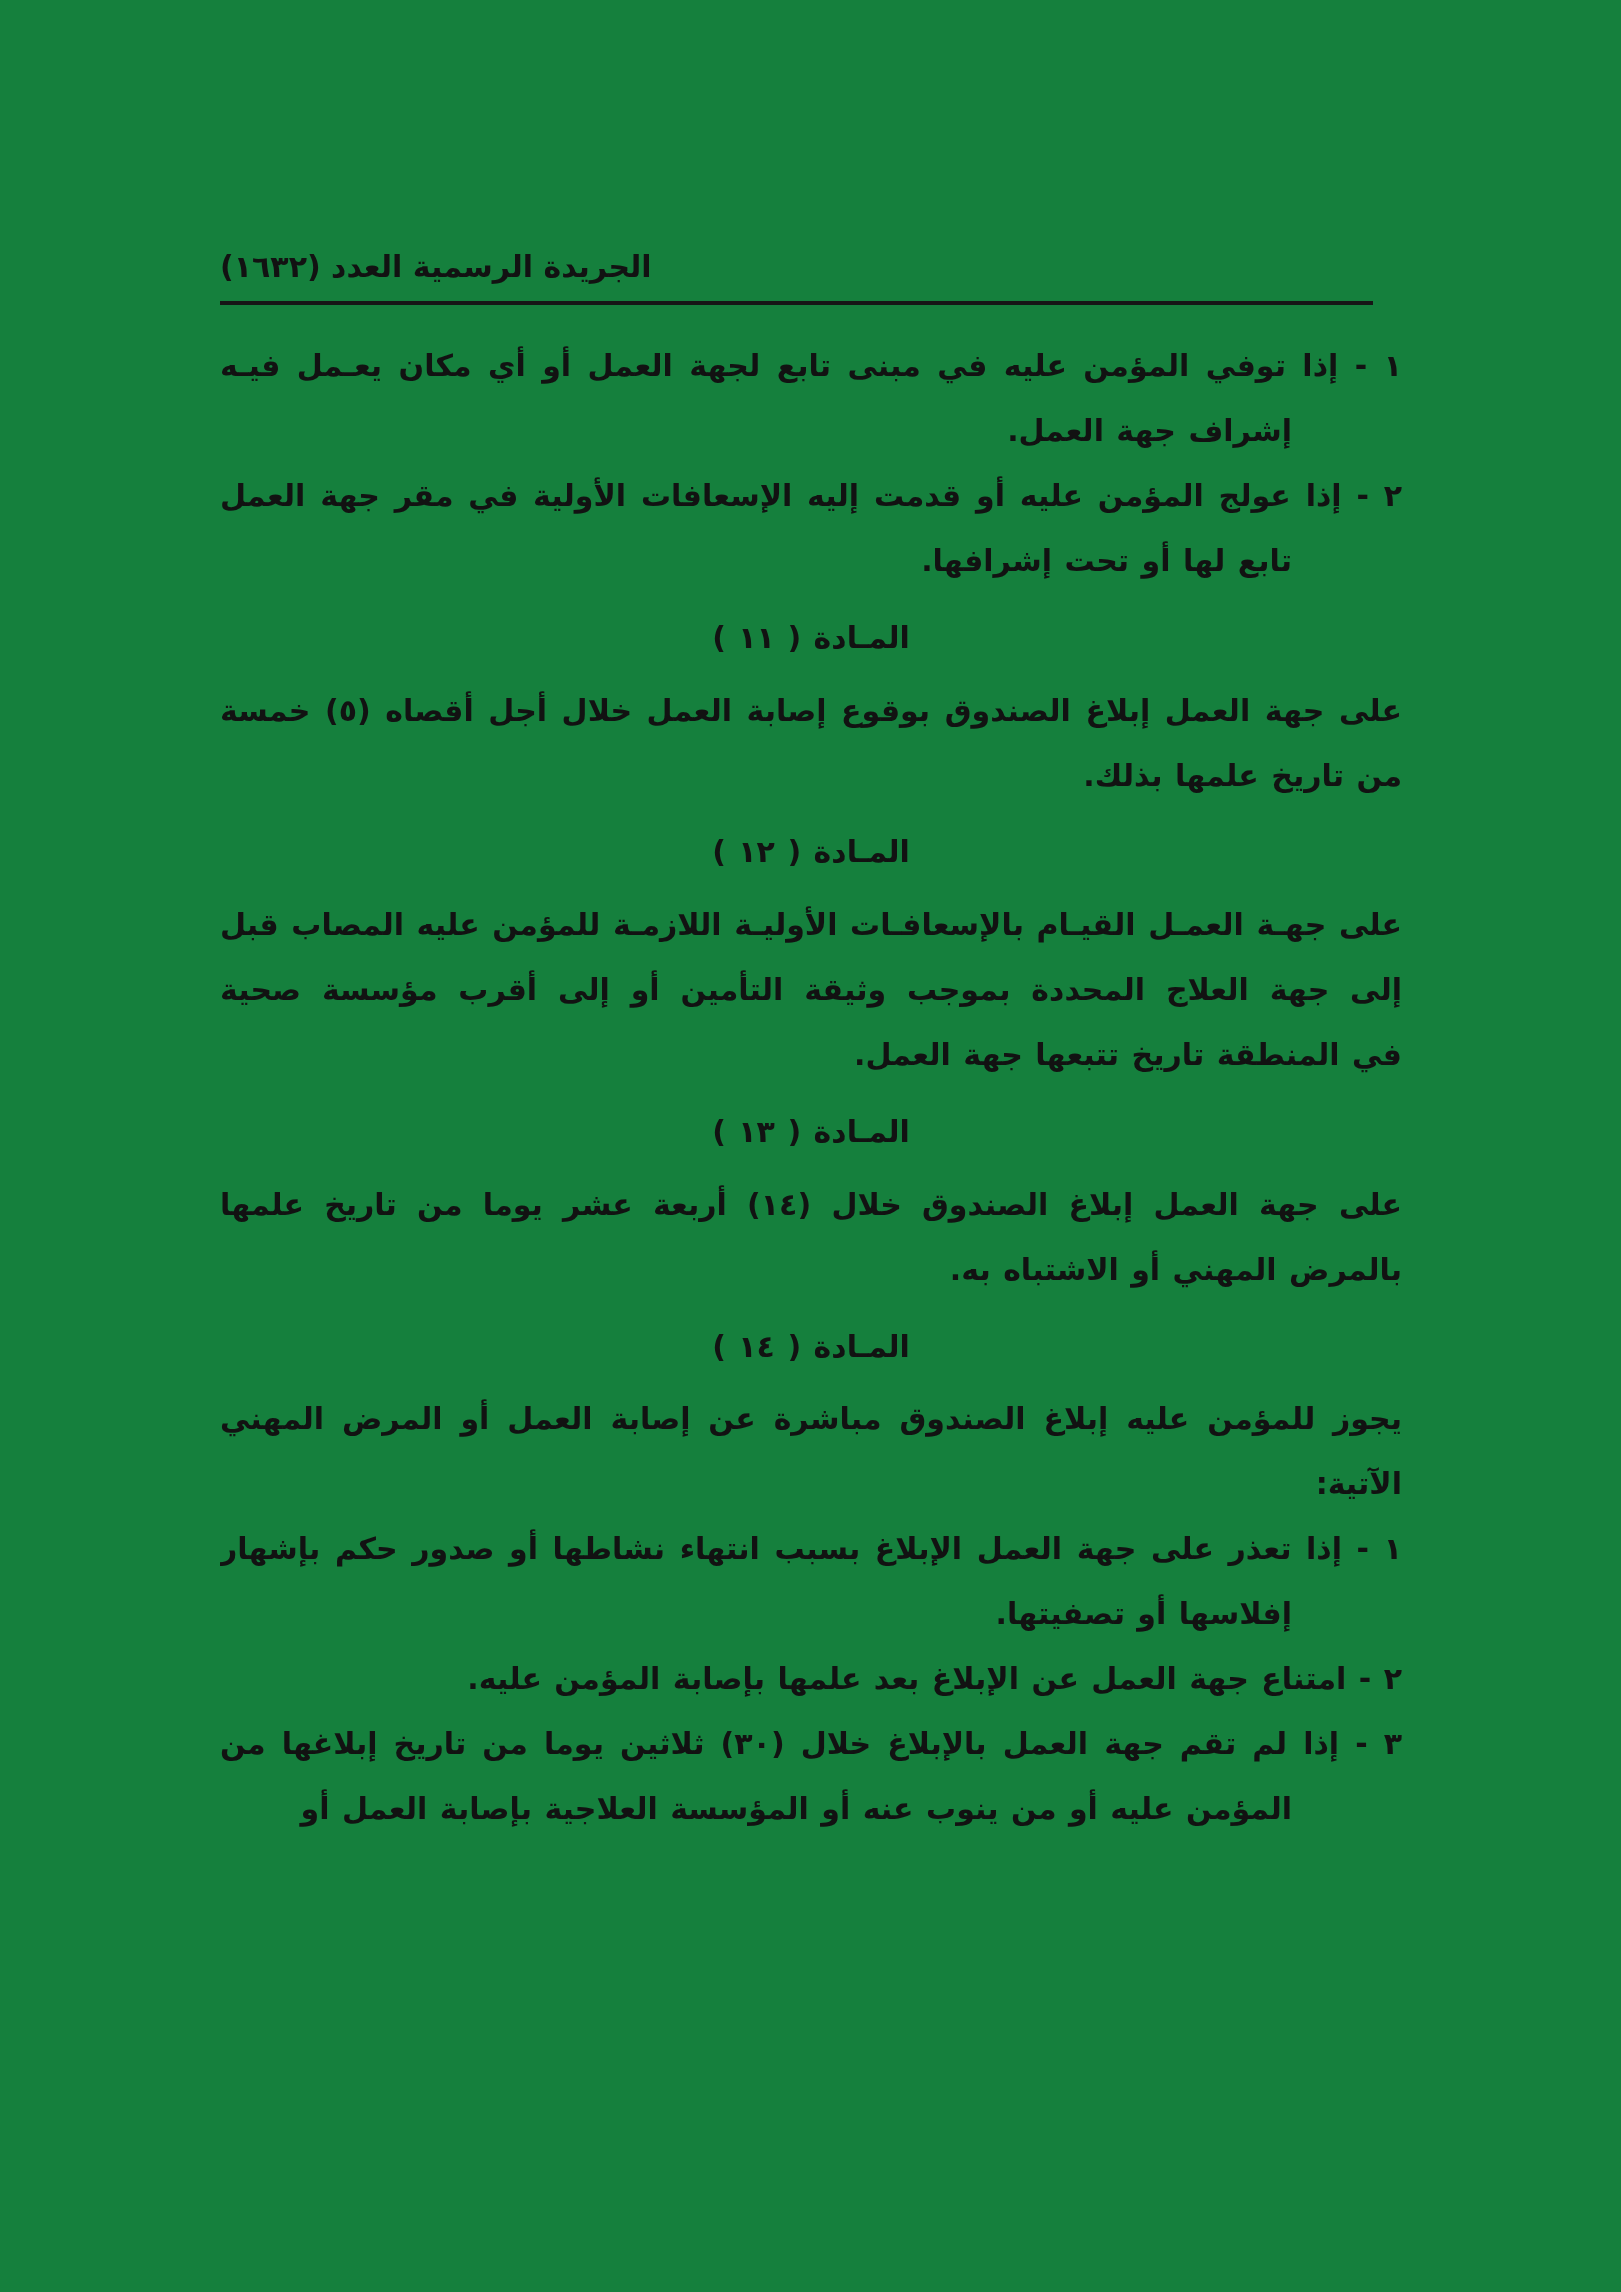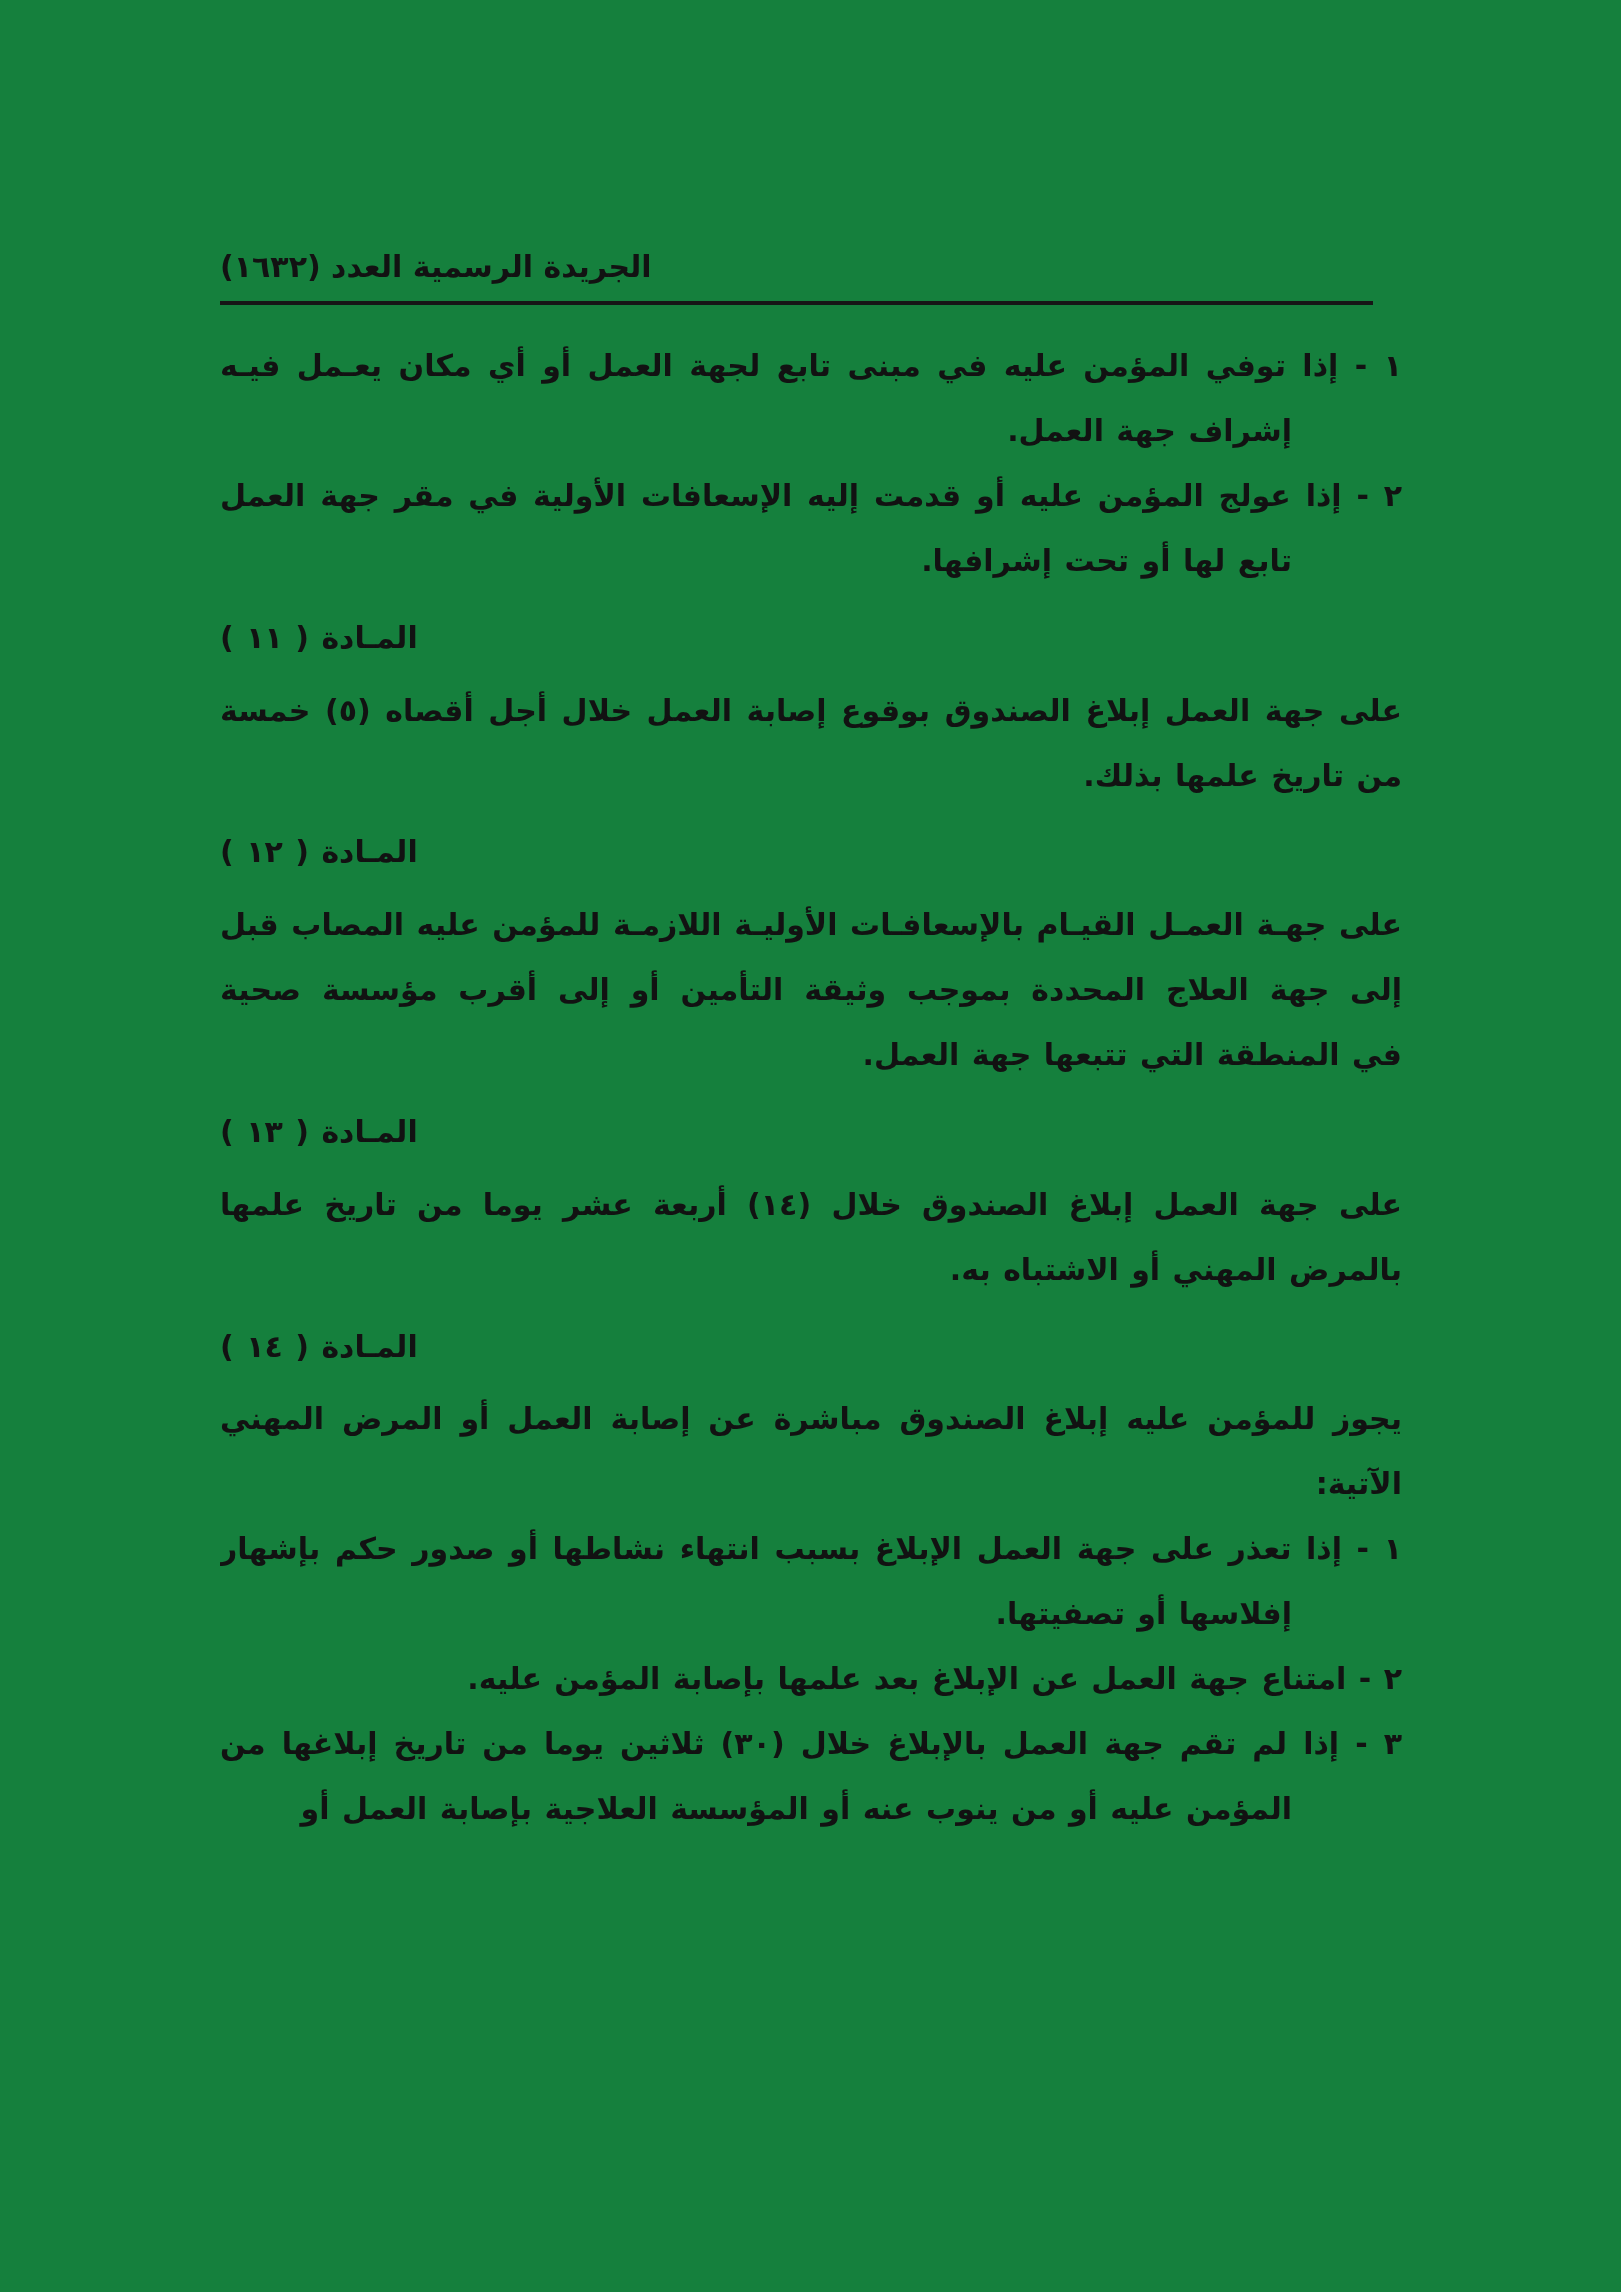--- a/index.html
+++ b/index.html
@@ -30,21 +30,21 @@
   }
   .line{
     font-size:30px;font-weight:bold;
     line-height:65px;height:65px;
     overflow:hidden;
     word-spacing:2px;
   }
   .l-justify{text-align:justify;text-align-last:justify;}
   .l-right{text-align:right;}
   .l-right-indent{text-align:right;padding-right:110px;}
-  .l-heading{text-align:left;margin:11.8px 0 7.8px 0;}
+  .l-heading{text-align:center;margin:11.8px 0 7.8px 0;}
   .page-number{
     position:absolute;top:2031px;left:0;width:100%;
     direction:rtl;text-align:center;
     font-size:29px;font-weight:bold;
   }
 </style>
 </head>
 <body>
 
 <div class="page">
@@ -57,21 +57,21 @@
       <div class="line l-justify">١ - إذا توفي المؤمن عليه في مبنى تابع لجهة العمل أو أي مكان يعـمل فيـه تحـت</div>
       <div class="line l-right-indent">إشراف جهة العمل.</div>
       <div class="line l-justify">٢ - إذا عولج المؤمن عليه أو قدمت إليه الإسعافات الأولية في مقر جهة العمل أو مكان</div>
       <div class="line l-right-indent">تابع لها أو تحت إشرافها.</div>
       <div class="line l-heading">المـادة ( ١١ )</div>
       <div class="line l-justify">على جهة العمل إبلاغ الصندوق بوقوع إصابة العمل خلال أجل أقصاه (٥) خمسة أيام</div>
       <div class="line l-right">من تاريخ علمها بذلك.</div>
       <div class="line l-heading">المـادة ( ١٢ )</div>
       <div class="line l-justify">على جهـة العمـل القيـام بالإسعافـات الأوليـة اللازمـة للمؤمن عليه المصاب قبل نقله</div>
       <div class="line l-justify">إلى جهة العلاج المحددة بموجب وثيقة التأمين أو إلى أقرب مؤسسة صحية حكومية تقع</div>
-      <div class="line l-right">في المنطقة التي تتبعها جهة العمل.</div>
+      <div class="line l-right">في المنطقة تاريخ تتبعها جهة العمل.</div>
       <div class="line l-heading">المـادة ( ١٣ )</div>
       <div class="line l-justify">على جهة العمل إبلاغ الصندوق خلال (١٤) أربعة عشر يوما من تاريخ علمها بالإصابة</div>
       <div class="line l-right">بالمرض المهني أو الاشتباه به.</div>
       <div class="line l-heading">المـادة ( ١٤ )</div>
       <div class="line l-justify">يجوز للمؤمن عليه إبلاغ الصندوق مباشرة عن إصابة العمل أو المرض المهني في الحالات</div>
       <div class="line l-right">الآتية:</div>
       <div class="line l-justify">١ - إذا تعذر على جهة العمل الإبلاغ بسبب انتهاء نشاطها أو صدور حكم بإشهار</div>
       <div class="line l-right-indent">إفلاسها أو تصفيتها.</div>
       <div class="line l-right">٢ - امتناع جهة العمل عن الإبلاغ بعد علمها بإصابة المؤمن عليه.</div>
       <div class="line l-justify">٣ - إذا لم تقم جهة العمل بالإبلاغ خلال (٣٠) ثلاثين يوما من تاريخ إبلاغها من قبل</div>

